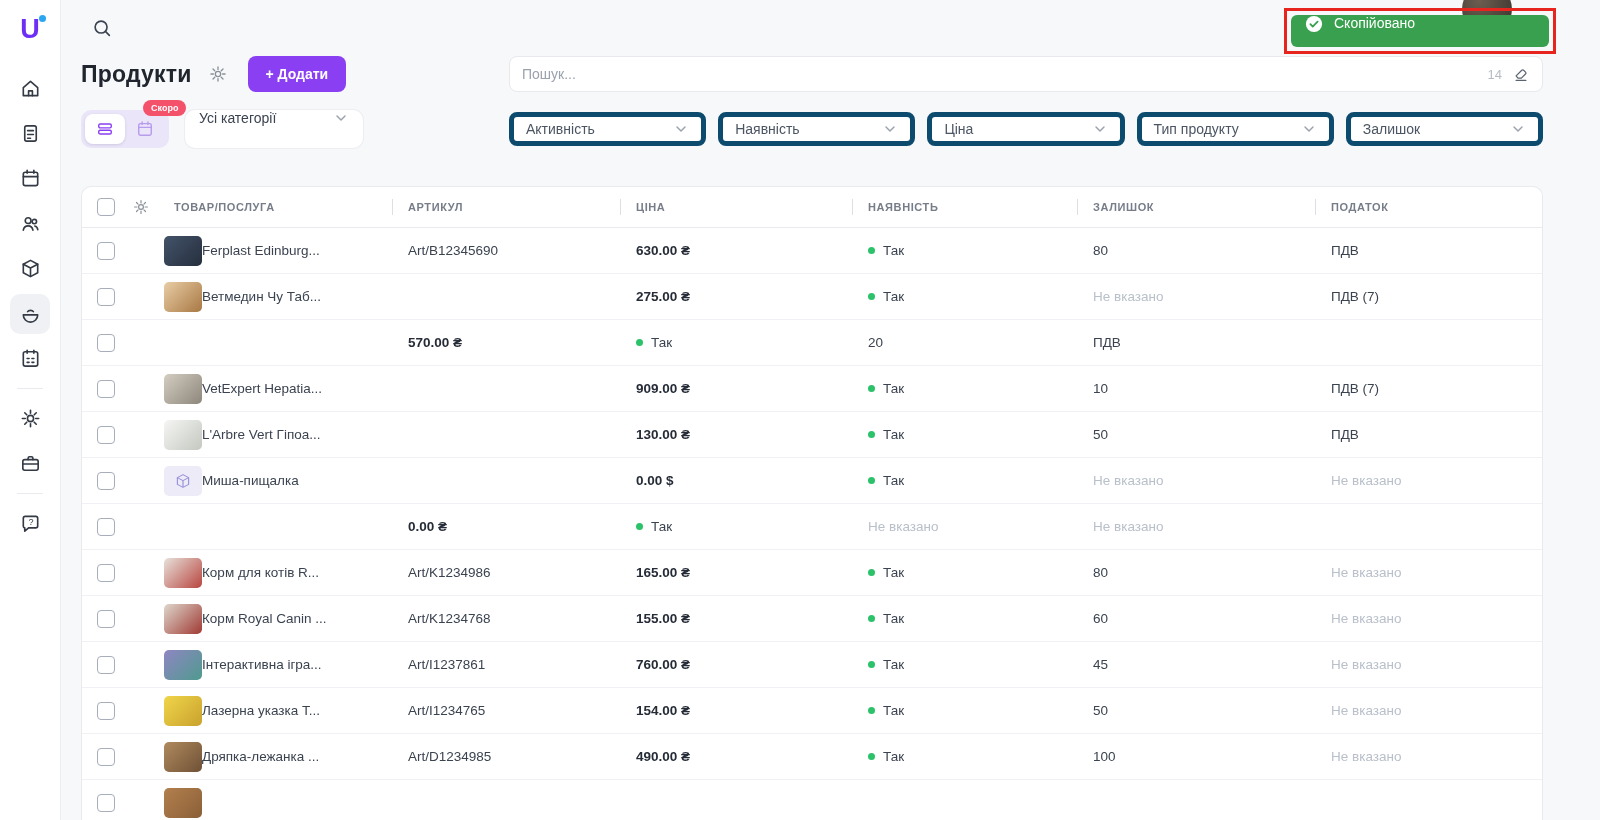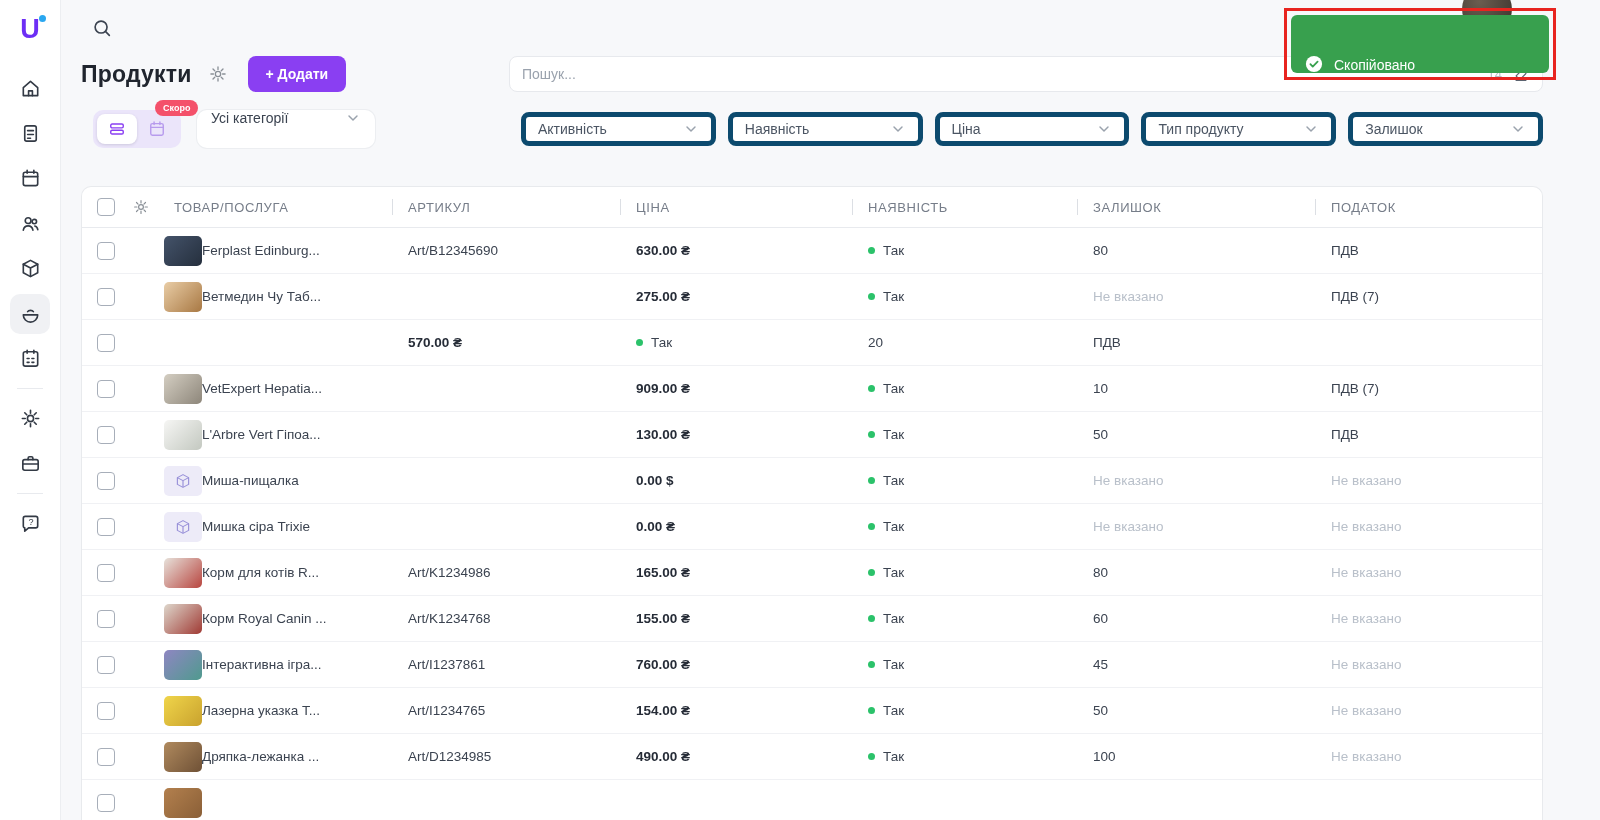--- a/index.html
+++ b/index.html
@@ -21,39 +21,39 @@
   
   .main{flex:1;position:relative;padding:0 57px 0 20px;box-sizing:border-box;}
   .topbar{height:56px;display:flex;align-items:center;}
   .search-trigger{margin-left:10px;cursor:pointer;}
   .search-trigger svg{stroke:#3b4350;fill:none;stroke-width:1.8;stroke-linecap:round;}
 
   .avatar{position:absolute;top:-16px;right:88px;width:50px;height:50px;border-radius:50%;
           background:radial-gradient(circle at 35% 35%,#6b5d50,#38302a);z-index:1;cursor:pointer;}
 
   .toast-annotation{position:absolute;top:8px;right:44px;border:3px solid #e8241f;padding:4px;z-index:20;background:transparent;}
-  .toast{width:258px;height:58px;background:#38a04e;border-radius:6px;display:flex;align-items:flex-end;gap:11px;
+  .toast{width:258px;height:32px;background:#38a04e;border-radius:6px;display:flex;align-items:flex-start;gap:11px;
          padding:0 14px;color:#fff;font-size:14px;box-sizing:border-box;}
 
   .row-grid{display:grid;grid-template-columns:428px 1fr;align-items:center;}
   .title-row{height:36px;}
   .title-left{display:flex;align-items:center;}
   .page-title{font-size:23px;font-weight:700;color:#20252e;margin:0;letter-spacing:.2px;}
   .title-gear{margin-left:16px;cursor:pointer;}
   .title-gear svg,.thead-gear svg{stroke:#8a9097;fill:none;stroke-width:1.6;stroke-linecap:round;}
   .add-btn{margin-left:20px;height:36px;padding:0 18px;background:#8a3ff2;color:#fff;border:none;border-radius:8px;
            font-size:14px;font-weight:600;font-family:inherit;cursor:pointer;display:flex;align-items:center;}
   .search-field{height:36px;background:#fff;border:1px solid #e7e9ed;border-radius:8px;display:flex;align-items:center;
                 padding:0 12px;box-sizing:border-box;cursor:text;}
   .search-placeholder{flex:1;color:#9aa2ad;font-size:14px;}
   .search-count{color:#b6bcc6;font-size:13px;margin-right:10px;}
   .eraser-btn{cursor:pointer;}
   .eraser-btn svg{stroke:#5b6370;fill:none;stroke-width:1.6;stroke-linecap:round;stroke-linejoin:round;}
 
-  .controls-row{margin-top:18px;height:38px;margin-left:12px;}
+  .controls-row{margin-top:18px;height:38px;}
   .controls-left{display:flex;align-items:center;gap:16px;}
   .view-toggle{position:relative;background:#ebe5fa;border-radius:10px;padding:4px;display:flex;height:38px;box-sizing:border-box;}
   .vt-btn{width:40px;border-radius:8px;display:flex;align-items:center;justify-content:center;cursor:pointer;}
   .vt-btn.active{background:#fff;box-shadow:0 1px 3px rgba(25,25,50,.14);}
   .vt-btn svg{fill:none;stroke-width:1.7;stroke-linecap:round;stroke-linejoin:round;}
   .vt-list svg{stroke:#8a3ff2;}
   .vt-cal svg{stroke:#b79bed;}
   .soon-badge{position:absolute;top:-10px;left:62px;background:#f4516a;color:#fff;font-size:9px;font-weight:700;
               padding:3px 8px;border-radius:9px;white-space:nowrap;}
   .category-select{width:178px;height:38px;background:#fff;border-radius:10px;box-shadow:0 0 0 1px #eceef1;
@@ -62,21 +62,21 @@
   .chev svg{stroke:#9aa2ad;fill:none;stroke-width:1.8;stroke-linecap:round;stroke-linejoin:round;}
 
   .filter-bar{display:flex;gap:12px;}
   .filter{flex:1;height:34px;background:#fff;border:5px solid #0c4a6e;border-radius:8px;display:flex;align-items:center;
           justify-content:space-between;padding:0 12px;box-sizing:border-box;font-size:14px;color:#4b5563;cursor:pointer;}
 
   
   .table-card{margin-top:38px;background:#fff;border:1px solid #e8eaed;border-bottom:none;border-radius:10px 10px 0 0;overflow:hidden;}
   .thead,.tr{display:grid;grid-template-columns:42px 34px 234px 228px 232px 225px 238px 1fr;align-items:center;}
   .thead{height:40px;border-bottom:1px solid #e8eaee;}
-  .th{font-size:13px;font-weight:400;color:#767d89;letter-spacing:.6px;padding-left:16px;position:relative;
+  .th{font-size:11px;font-weight:700;color:#767d89;letter-spacing:.6px;padding-left:16px;position:relative;
       display:flex;align-items:center;height:100%;}
   .th.sep::before{content:"";position:absolute;left:0;top:12px;bottom:12px;width:1px;background:#dcdfe4;}
   .cell-check{display:flex;align-items:center;}
   .cbx{width:18px;height:18px;border:1.5px solid #a7aeb9;border-radius:4px;background:#fff;margin-left:15px;
        box-sizing:border-box;cursor:pointer;flex-shrink:0;}
   .cell-gear{display:flex;align-items:center;justify-content:center;cursor:pointer;}
   .tr{height:45px;border-bottom:1px solid #f0f1f4;}
   .td{font-size:13.5px;color:#3b4350;padding-left:16px;white-space:nowrap;overflow:hidden;text-overflow:ellipsis;}
   .name-cell{display:flex;align-items:center;padding-left:6px;cursor:pointer;}
   .thumb{width:38px;height:30px;border-radius:5px;flex-shrink:0;display:flex;align-items:center;justify-content:center;}
@@ -408,29 +408,20 @@
       <span>Так</span>
     </div>
     <div class="td muted">Не вказано</div>
     <div class="td muted">Не вказано</div>
   </div>
           <div class="tr">
     <div class="cell-check">
       <span class="cbx"></span>
     </div>
     <div class="cell-gear"></div>
-    <div class="td name-cell">
-      <span class="thumb ph">
-        <svg width="18" height="18" viewBox="0 0 24 24">
-                  <path d="M12 3.5l7.5 4v9l-7.5 4-7.5-4v-9z"></path>
-                  <path d="M4.5 7.5 12 11.5l7.5-4M12 11.5V20"></path>
-                </svg>
-      </span>
-      <span class="pname">Мишка сіра Trixie</span>
-    </div>
     <div class="td"></div>
     <div class="td price">0.00 ₴</div>
     <div class="td avail">
       <span class="dot"></span>
       <span>Так</span>
     </div>
     <div class="td muted">Не вказано</div>
     <div class="td muted">Не вказано</div>
   </div>
           <div class="tr">

